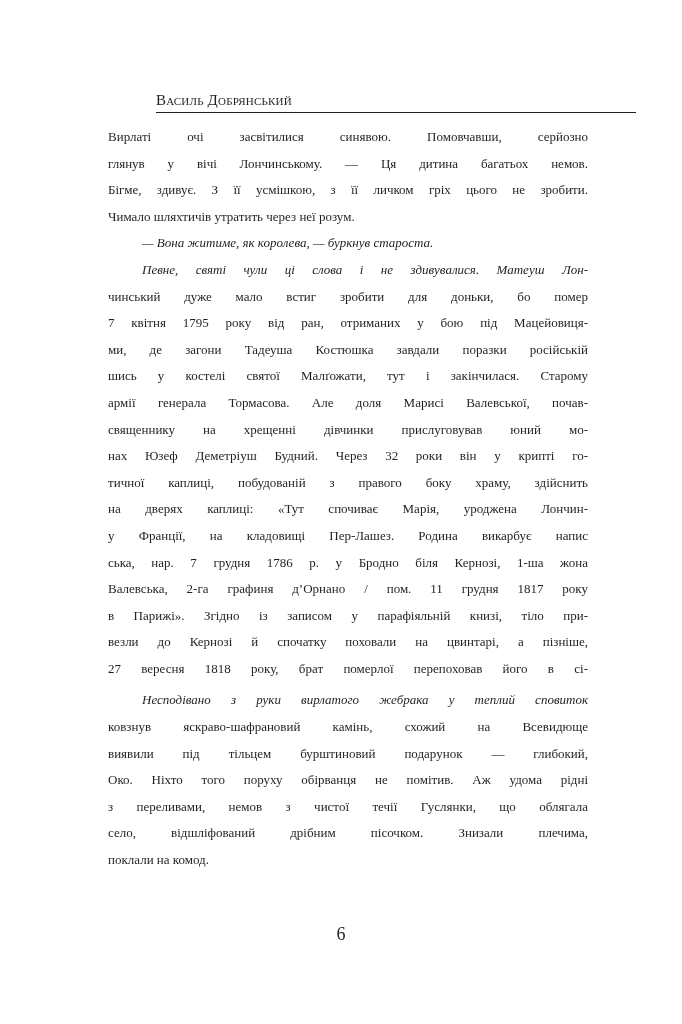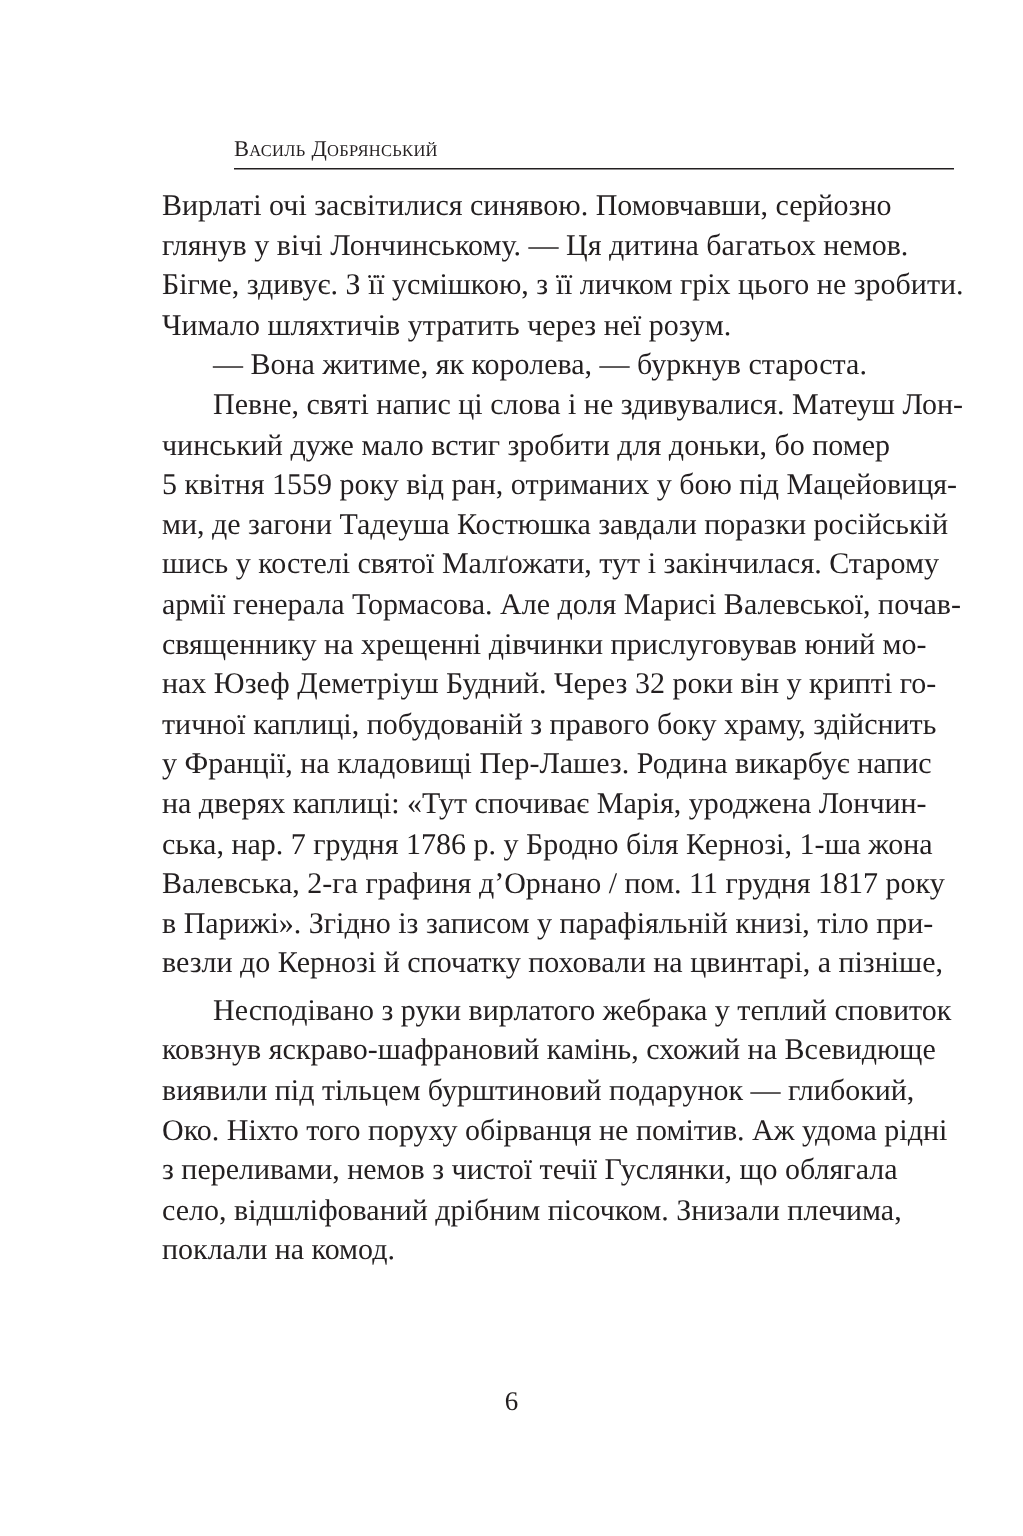--- a/index.html
+++ b/index.html
@@ -35,30 +35,31 @@
   .text-block {
     position: absolute;
     left: 108px;
     top: 124px;
     width: 480px;
   }
   .line {
     display: block;
     height: 26.6px;
     line-height: 26.6px;
-    font-size: 20px;
+    font-size: 13px;
     white-space: nowrap;
     text-align: justify;
     text-align-last: justify;
   }
   .line.last {
     text-align-last: left;
   }
   .line.indent {
     text-indent: 34px;
+    font-style: italic;
   }
   .gap {
     height: 5px;
   }
   .folio {
     position: absolute;
     left: 0;
     width: 682px;
     top: 924px;
     text-align: center;
@@ -79,35 +80,36 @@
     <span class="line">глянув у вічі Лончинському. — Ця дитина багатьох немов.</span>
     <span class="line">Бігме, здивує. З її усмішкою, з її личком гріх цього не зробити.</span>
     <span class="line last">Чимало шляхтичів утратить через неї розум.</span>
   </div>
 
   <div>
     <span class="line last indent">— Вона житиме, як королева, — буркнув староста.</span>
   </div>
 
   <div>
-    <span class="line indent">Певне, святі напис ці слова і не здивувалися. Матеуш Лон-</span>
+    <span class="line indent">Певне, святі чули ці слова і не здивувалися. Матеуш Лон-</span>
     <span class="line">чинський дуже мало встиг зробити для доньки, бо помер</span>
-    <span class="line">5 квітня 1559 року від ран, отриманих у бою під Мацейовиця-</span>
+    <span class="line">7 квітня 1795 року від ран, отриманих у бою під Мацейовиця-</span>
     <span class="line">ми, де загони Тадеуша Костюшка завдали поразки російській</span>
     <span class="line">шись у костелі святої Малґожати, тут і закінчилася. Старому</span>
     <span class="line">армії генерала Тормасова. Але доля Марисі Валевської, почав-</span>
     <span class="line">священнику на хрещенні дівчинки прислуговував юний мо-</span>
     <span class="line">нах Юзеф Деметріуш Будний. Через 32 роки він у крипті го-</span>
     <span class="line">тичної каплиці, побудованій з правого боку храму, здійснить</span>
+    <span class="line">на дверях каплиці: «Тут спочиває Марія, уроджена Лончин-</span>
     <span class="line">у Франції, на кладовищі Пер-Лашез. Родина викарбує напис</span>
-    <span class="line">на дверях каплиці: «Тут спочиває Марія, уроджена Лончин-</span>
     <span class="line">ська, нар. 7 грудня 1786 р. у Бродно біля Кернозі, 1-ша жона</span>
     <span class="line">Валевська, 2-га графиня д’Орнано / пом. 11 грудня 1817 року</span>
     <span class="line">в Парижі». Згідно із записом у парафіяльній книзі, тіло при-</span>
     <span class="line">везли до Кернозі й спочатку поховали на цвинтарі, а пізніше,</span>
+    <span class="line">27 вересня 1818 року, брат померлої перепоховав його в сі-</span>
   </div>
   <div class="gap"></div>
 
   <div>
     <span class="line indent">Несподівано з руки вирлатого жебрака у теплий сповиток</span>
     <span class="line">ковзнув яскраво-шафрановий камінь, схожий на Всевидюще</span>
     <span class="line">виявили під тільцем бурштиновий подарунок — глибокий,</span>
     <span class="line">Око. Ніхто того поруху обірванця не помітив. Аж удома рідні</span>
     <span class="line">з переливами, немов з чистої течії Гуслянки, що облягала</span>
     <span class="line">село, відшліфований дрібним пісочком. Знизали плечима,</span>

